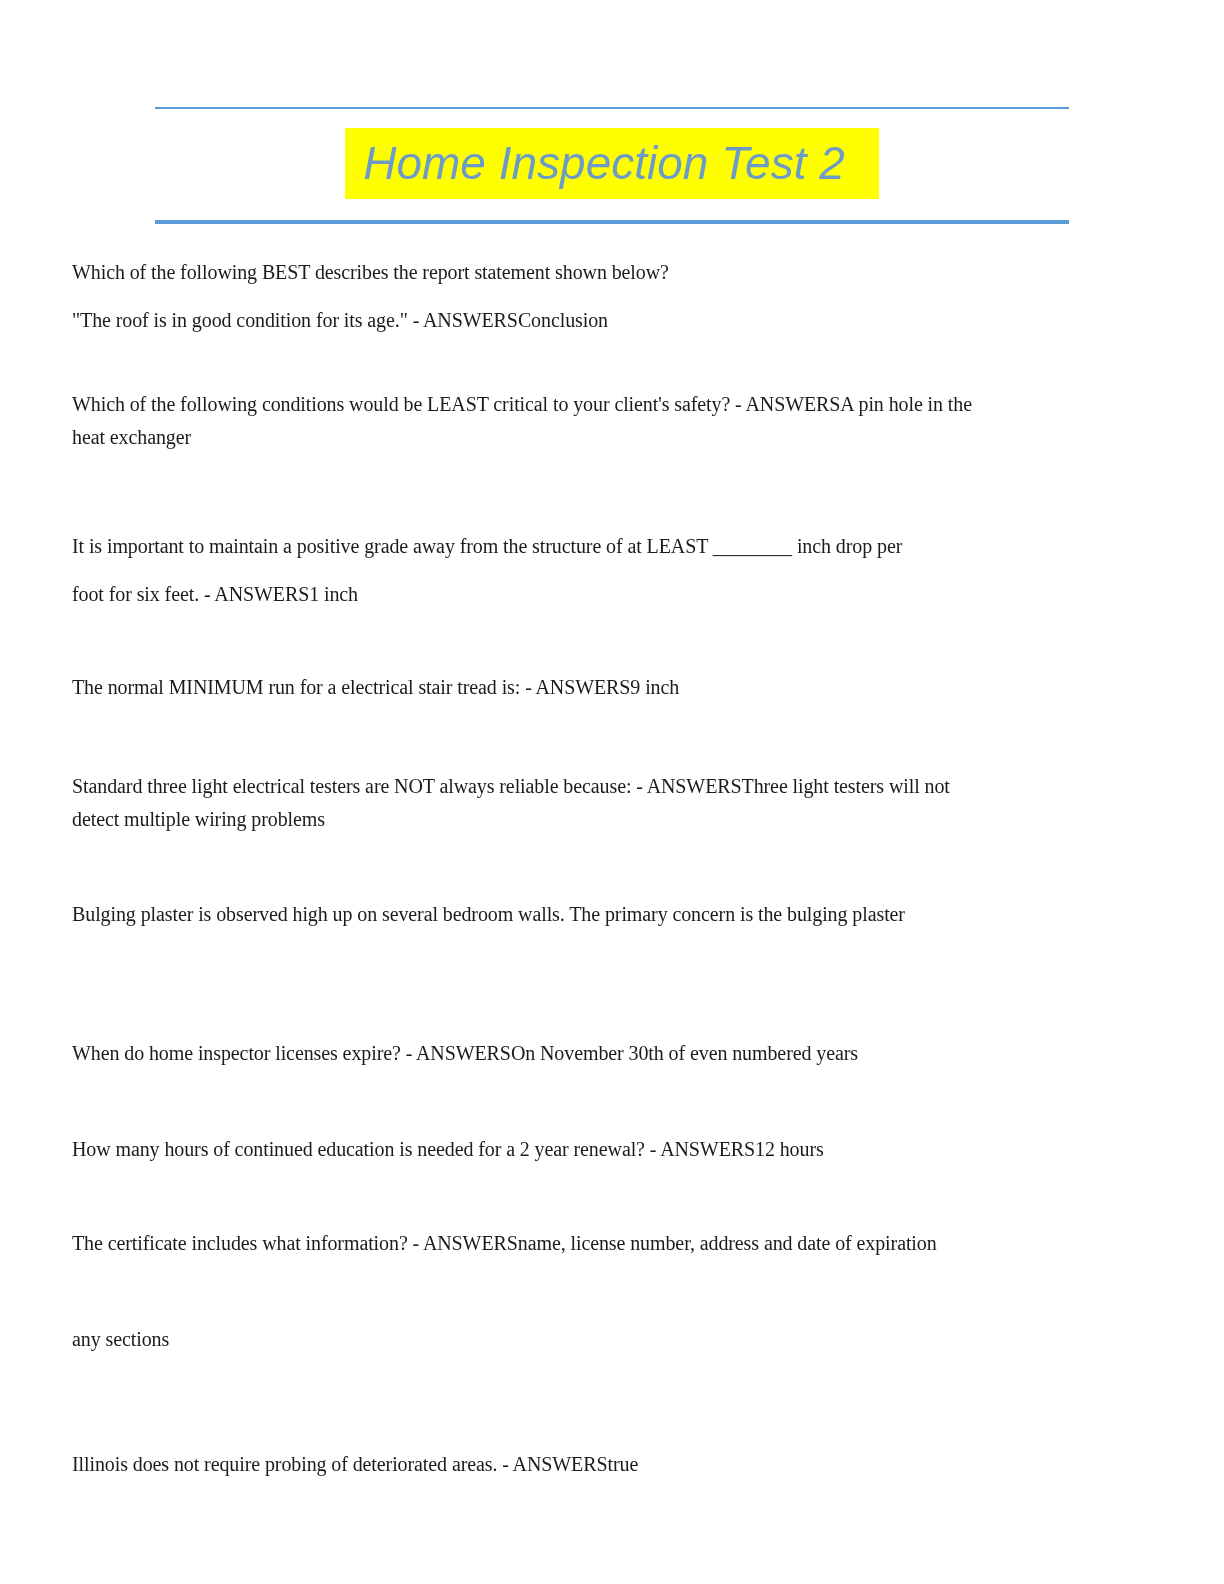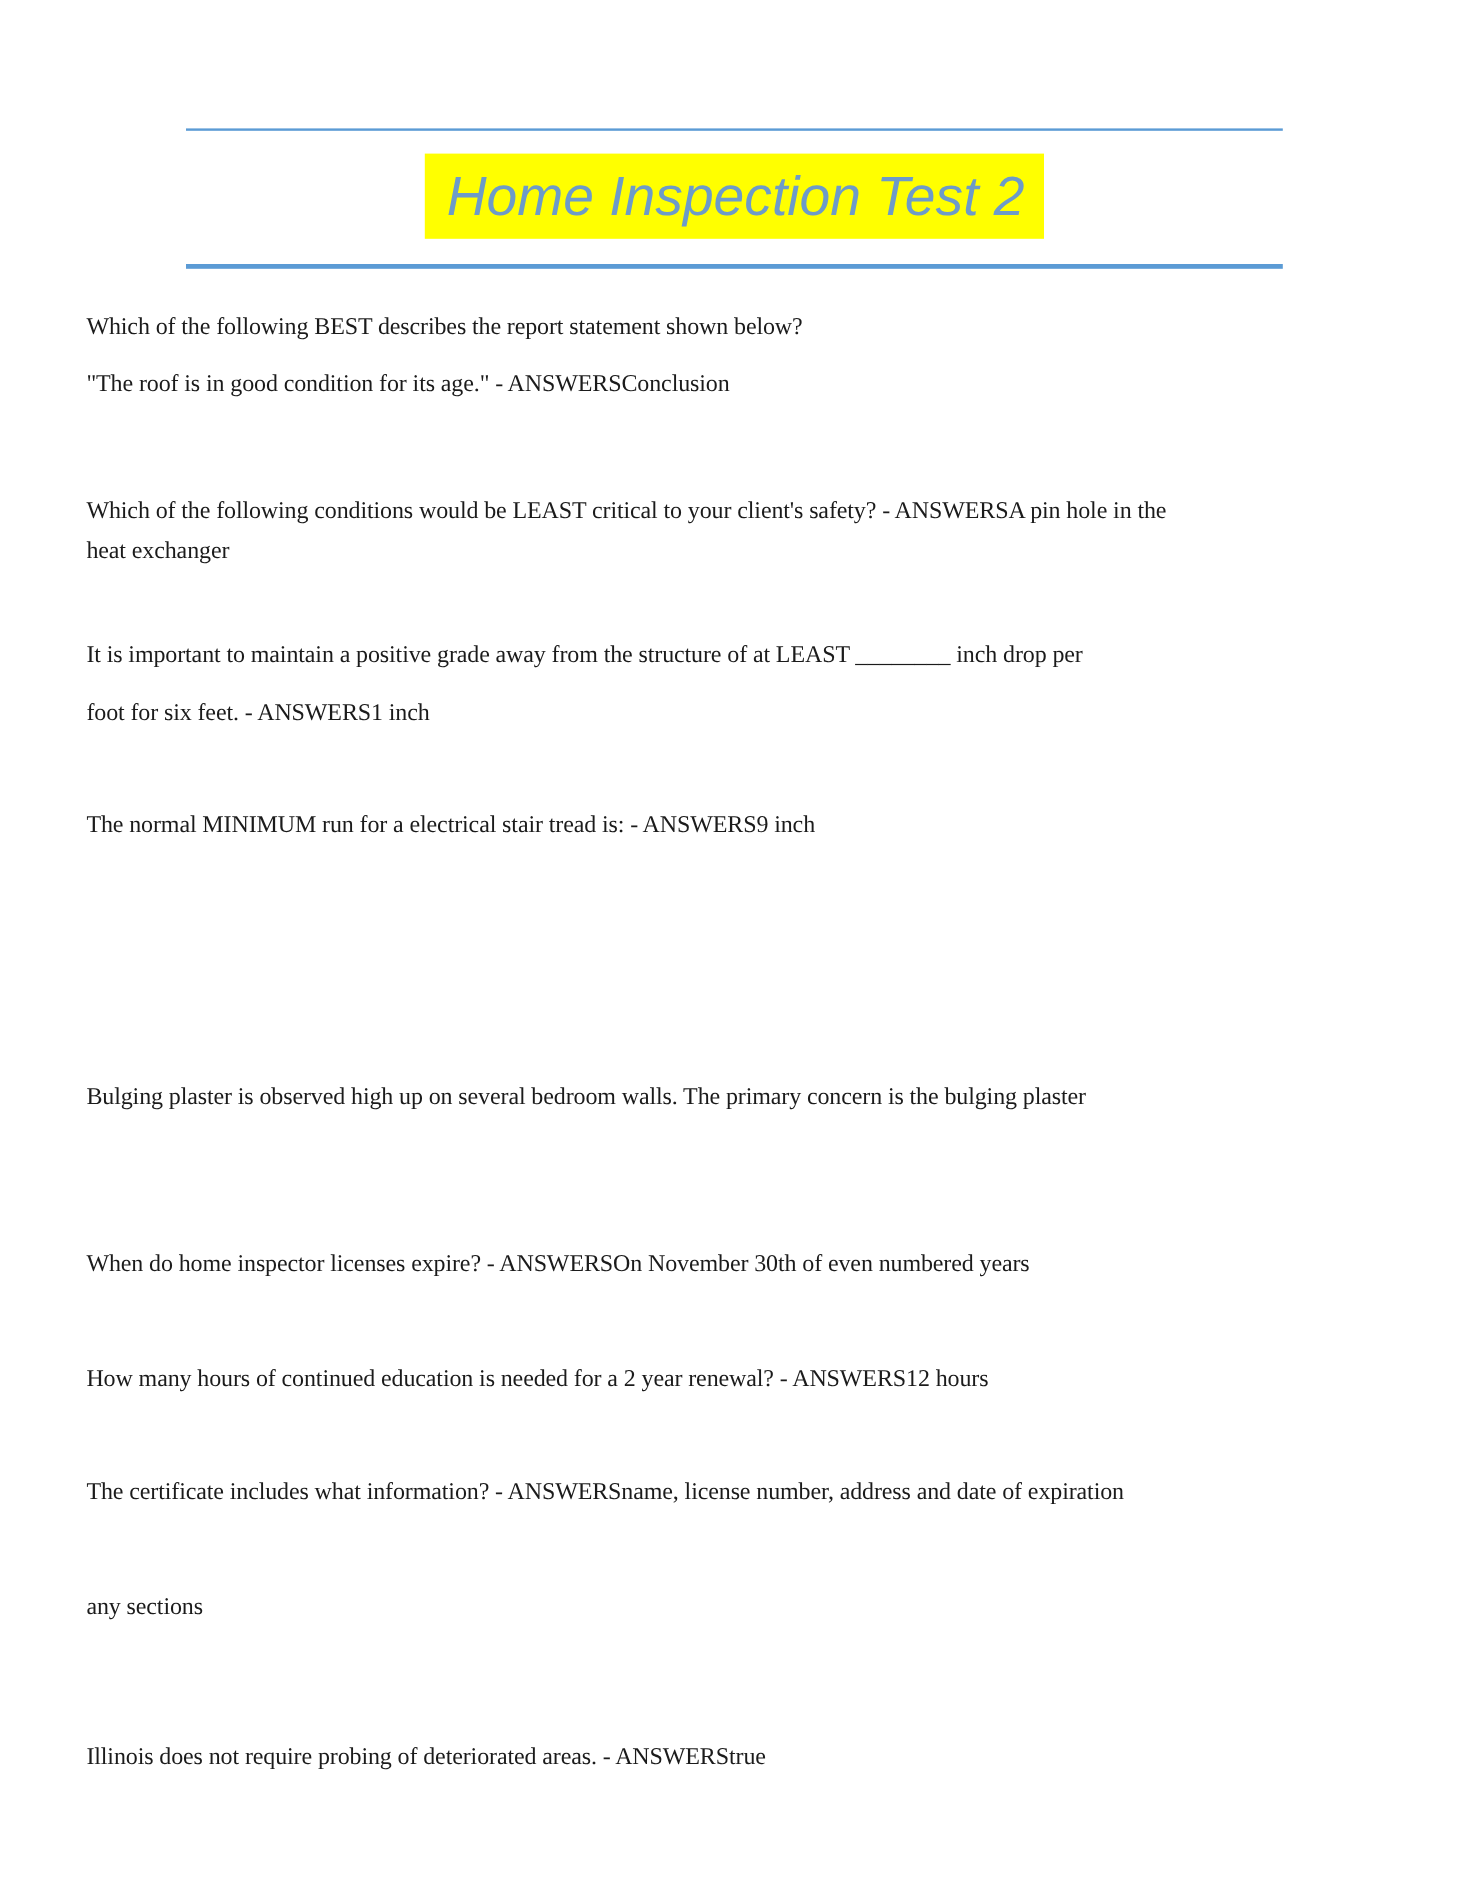--- a/index.html
+++ b/index.html
@@ -33,21 +33,21 @@
     text-align: center;
     font-weight: normal;
   }
   .title-highlight {
     display: inline-block;
     background: var(--highlight-color, #ffff00);
     color: var(--title-color, #6d9bc8);
     font-style: italic;
     font-size: 46px;
     line-height: 56px;
-    padding: 7px 16px 8px 18px;
+    padding: 7px 34px 8px 18px;
     letter-spacing: 0px;
   }
   .qa-block {
     position: absolute;
     left: 72px;
     width: 1090px;
     font-family: Liberation Serif, serif;
   }
   .qa-block .line {
     font-size: 20px;
@@ -68,37 +68,41 @@
   <div class="rule rule-bottom"></div>
 
   <div class="qa-block" style="top:256px">
     <div class="line">Which of the following BEST describes the report statement shown below?</div>
   </div>
 
   <div class="qa-block" style="top:304px">
     <div class="line">"The roof is in good condition for its age." - ANSWERSConclusion</div>
   </div>
 
-  <div class="qa-block" style="top:410px">
+  <div class="qa-block" style="top:388px">
     <div class="line">Which of the following conditions would be LEAST critical to your client's safety? - ANSWERSA pin hole in the</div>
     <div class="line">heat exchanger</div>
   </div>
 
   <div class="qa-block" style="top:530px">
     <div class="line">It is important to maintain a positive grade away from the structure of at LEAST ________ inch drop per</div>
   </div>
 
   <div class="qa-block" style="top:578px">
     <div class="line">foot for six feet. - ANSWERS1 inch</div>
   </div>
 
   <div class="qa-block" style="top:671px">
     <div class="line">The normal MINIMUM run for a electrical stair tread is: - ANSWERS9 inch</div>
   </div>
 
+  <div class="qa-block" style="top:770px">
+    <div class="line">Standard three light electrical testers are NOT always reliable because: - ANSWERSThree light testers will not</div>
+    <div class="line">detect multiple wiring problems</div>
+  </div>
 
   <div class="qa-block" style="top:898px">
     <div class="line">Bulging plaster is observed high up on several bedroom walls. The primary concern is the bulging plaster</div>
   </div>
 
 
   <div class="qa-block" style="top:1037px">
     <div class="line">When do home inspector licenses expire? - ANSWERSOn November 30th of even numbered years</div>
   </div>
 

